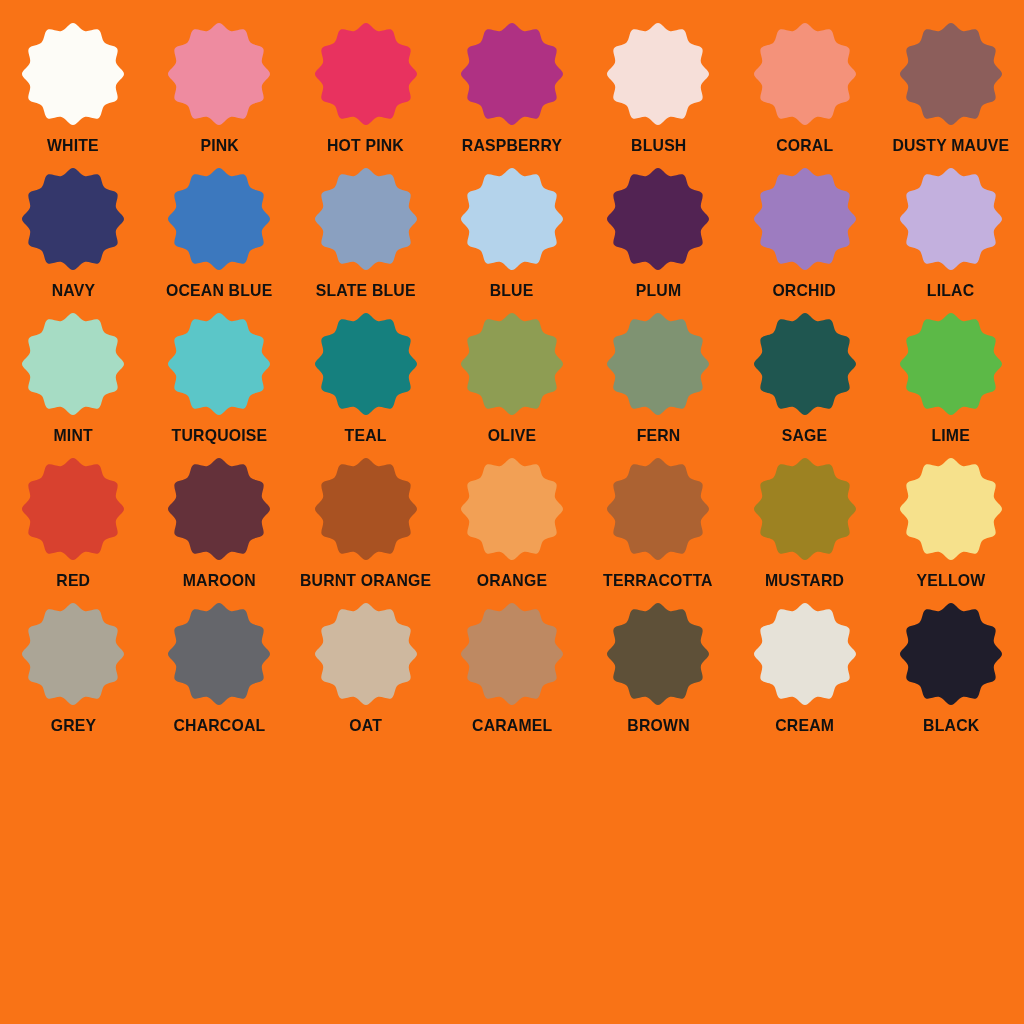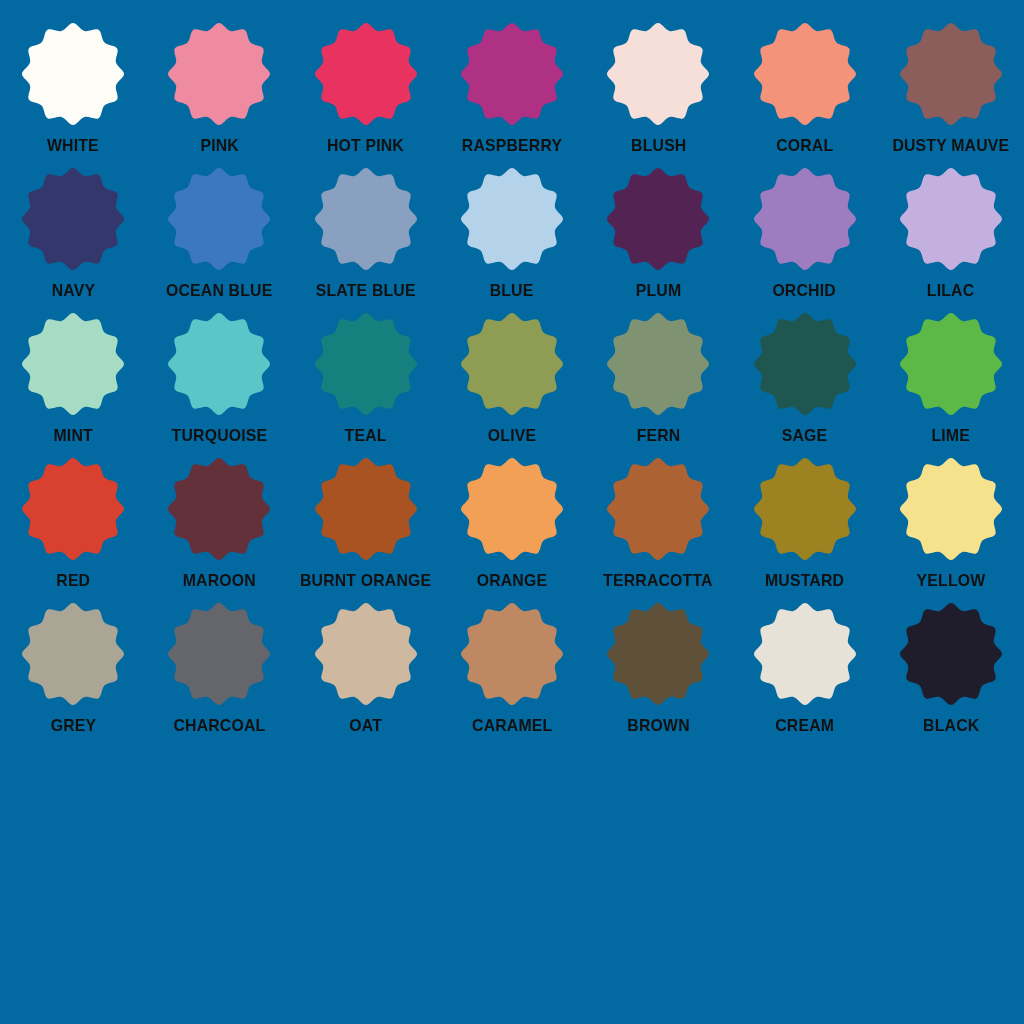--- a/index.html
+++ b/index.html
@@ -13,21 +13,21 @@
     height: 1024px;
     overflow: hidden;
     font-family: "Liberation Sans", "DejaVu Sans", sans-serif;
     -webkit-font-smoothing: antialiased;
   }
 
   #palette-board {
     position: relative;
     width: 1024px;
     height: 1024px;
-    background: #0369a1;
+    background: #f97316;
   }
 
   .palette-grid {
     position: absolute;
     left: 0;
     top: 22px;
     width: 1024px;
     display: grid;
     grid-template-columns: repeat(7, 1fr);
     grid-auto-rows: 145px;

